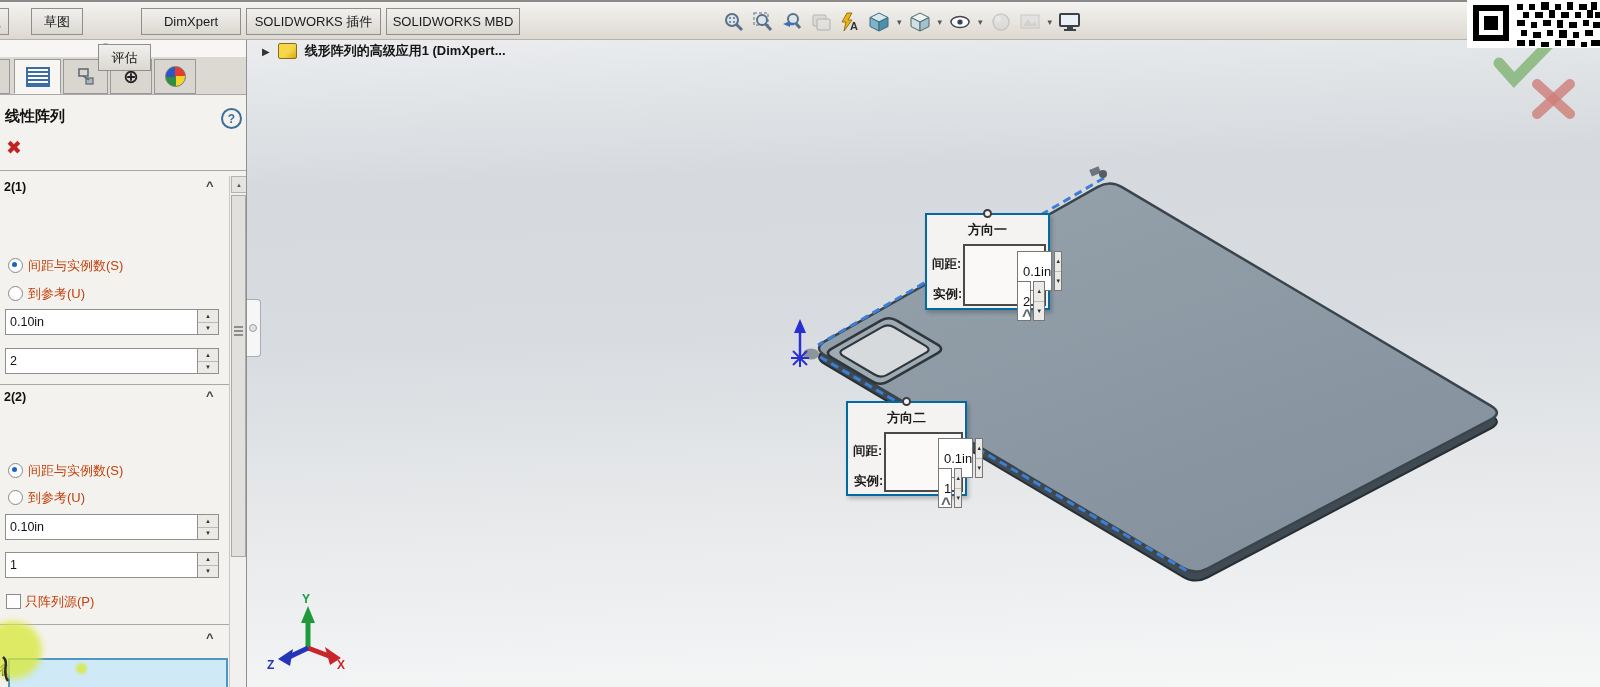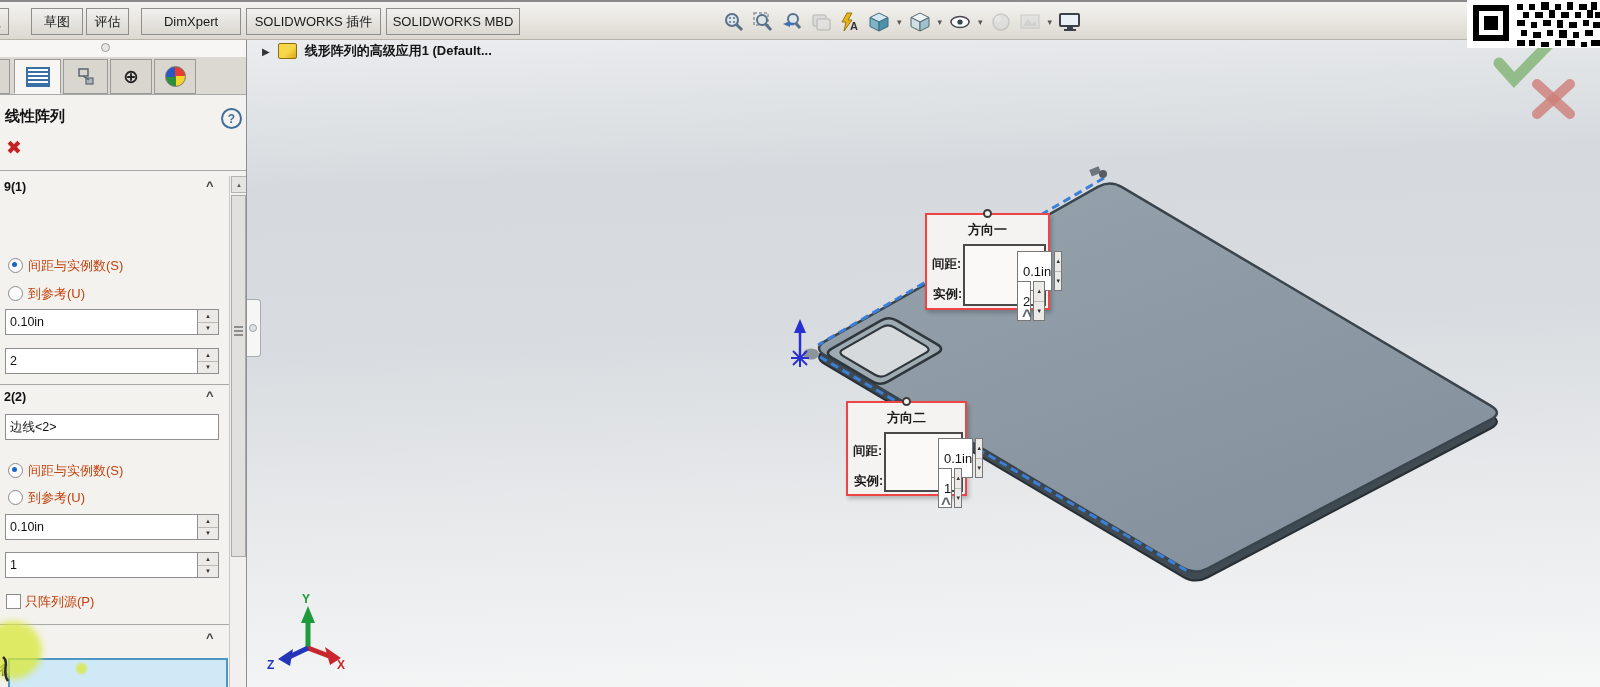--- a/index.html
+++ b/index.html
@@ -61,21 +61,21 @@
   .scene{position:absolute;left:0;top:0;z-index:2;pointer-events:none;}
   .crumb{position:absolute;left:262px;top:42px;display:flex;align-items:center;gap:8px;z-index:5;}
   .crumb .arr{font-size:10px;color:#333;}
   .cube-ic{width:17px;height:14px;border:1px solid #8a6d10;border-radius:2px;
            background:linear-gradient(135deg,#f7d74a 55%,#d9a616);}
   .crumb .lbl{font-size:13px;font-weight:bold;color:#141414;}
   .collapse-tab{position:absolute;left:0px;top:299px;width:14px;height:56px;background:#f6f6f6;
                 border:1px solid #a7adb3;border-left:none;border-radius:0 4px 4px 0;z-index:6;}
   .collapse-tab .dot{position:absolute;left:3px;top:24px;width:6px;height:6px;border-radius:50%;border:1px solid #9aa0a6;background:#dfe2e5;}
   
-  .callout{position:absolute;background:#f4f3f1;border:2px solid #ef4444;box-shadow:2px 3px 4px rgba(0,0,0,.22);z-index:8;}
+  .callout{position:absolute;background:#f4f3f1;border:2px solid #0369a1;box-shadow:2px 3px 4px rgba(0,0,0,.22);z-index:8;}
   .callout .handle{position:absolute;left:50%;top:-6px;margin-left:-5px;width:9px;height:9px;border:2px solid #3c3c3c;
                    border-radius:50%;background:#f4f3f1;box-sizing:border-box;}
   .callout .ctitle{position:absolute;left:0;top:6px;width:100%;text-align:center;font-size:13px;font-weight:bold;color:#1c1c1c;}
   .callout .fbox{position:absolute;left:36px;top:29px;right:2px;bottom:2px;border:2px solid #4a4a4a;background:#faf9f7;}
   .clab{position:absolute;font-size:12.5px;font-weight:bold;color:#1c1c1c;}
   .crow{position:absolute;left:4px;right:3px;height:40px;display:flex;padding-left:48px;}
   .cval{flex:1;border:1px solid #777;background:#fff;font-size:13px;display:flex;align-items:center;padding-left:5px;}
   .cspin{width:17px;margin-left:2px;border:1px solid #777;background:#eceae6;display:flex;flex-direction:column;}
   .cspin i{flex:1;font-style:normal;font-size:6px;color:#333;display:flex;align-items:center;justify-content:center;border-bottom:1px solid #bdbab4;}
   .cspin i:last-child{border-bottom:none;}
@@ -137,21 +137,21 @@
   <path d="M1499,63 L1514,80 L1553,40" stroke="rgba(120,175,105,0.75)" stroke-width="11" fill="none" stroke-linecap="round"></path>
   <g stroke="rgba(206,125,120,0.8)" stroke-width="10" stroke-linecap="round">
     <line x1="1537" y1="84" x2="1570" y2="114"></line>
       <line x1="1570" y1="84" x2="1537" y2="114"></line>
   </g>
 </svg>
 
 <div class="crumb">
   <span class="arr">▶</span>
   <span class="cube-ic"></span>
-  <span class="lbl">线形阵列的高级应用1  (Default...</span>
+  <span class="lbl">线形阵列的高级应用1  (DimXpert...</span>
 </div>
 
 <div class="collapse-tab" style="left:246px;">
   <span class="dot"></span>
 </div>
 
 <div class="callout" style="left:925px;top:213px;width:121px;height:93px;">
   <span class="handle"></span>
   <div class="ctitle">方向一</div>
   <div class="fbox"></div>
@@ -220,21 +220,21 @@
     <div class="ptab" style="left:154px;width:42px;">
       <span class="ball"></span>
     </div>
   </div>
 
   <div class="pm-title">线性阵列</div>
   <div class="pm-help">?</div>
   <div class="pm-x">✖</div>
   <div class="hrline" style="top:133px;"></div>
 
-  <div class="sechead" style="top:143px;">9(1)</div>
+  <div class="sechead" style="top:143px;">2(1)</div>
   <div class="secchev" style="top:141px;">^</div>
   <div class="radio on" style="top:221px;"></div>
   <div class="rlabel" style="top:220px;">间距与实例数(S)</div>
   <div class="radio" style="top:249px;"></div>
   <div class="rlabel" style="top:248px;">到参考(U)</div>
   <div class="field" style="top:272px;">
     <span class="fval">0.10in</span>
     <span class="spin">
         <i>▲</i>
         <i>▼</i>
@@ -244,23 +244,20 @@
     <span class="fval">2</span>
     <span class="spin">
         <i>▲</i>
         <i>▼</i>
       </span>
   </div>
 
   <div class="hrline" style="top:347px;"></div>
   <div class="sechead" style="top:353px;">2(2)</div>
   <div class="secchev" style="top:351px;">^</div>
-  <div class="field" style="top:377px;">
-    <span class="fval">边线&lt;2&gt;</span>
-  </div>
   <div class="radio on" style="top:426px;"></div>
   <div class="rlabel" style="top:425px;">间距与实例数(S)</div>
   <div class="radio" style="top:453px;"></div>
   <div class="rlabel" style="top:452px;">到参考(U)</div>
   <div class="field" style="top:477px;">
     <span class="fval">0.10in</span>
     <span class="spin">
         <i>▲</i>
         <i>▼</i>
       </span>
@@ -295,21 +292,21 @@
   </div>
 </div>
 
 <div class="topbar">
   <div class="tab" style="left:-6px;width:15px;">
     <span style="margin-left:-14px;">征</span>
   </div>
   <div class="tab" style="left:31px;width:52px;">
       <span>草图</span>
     </div>
-  <div class="tab" style="left:86px;width:43px;">
+  <div class="tab" style="left:98px;width:53px;margin-top:36px;">
       <span>评估</span>
     </div>
   <div class="tab" style="left:141px;width:100px;">
       <span>DimXpert</span>
     </div>
   <div class="tab" style="left:246px;width:135px;">
       <span>SOLIDWORKS 插件</span>
     </div>
   <div class="tab" style="left:386px;width:134px;">
       <span>SOLIDWORKS MBD</span>

